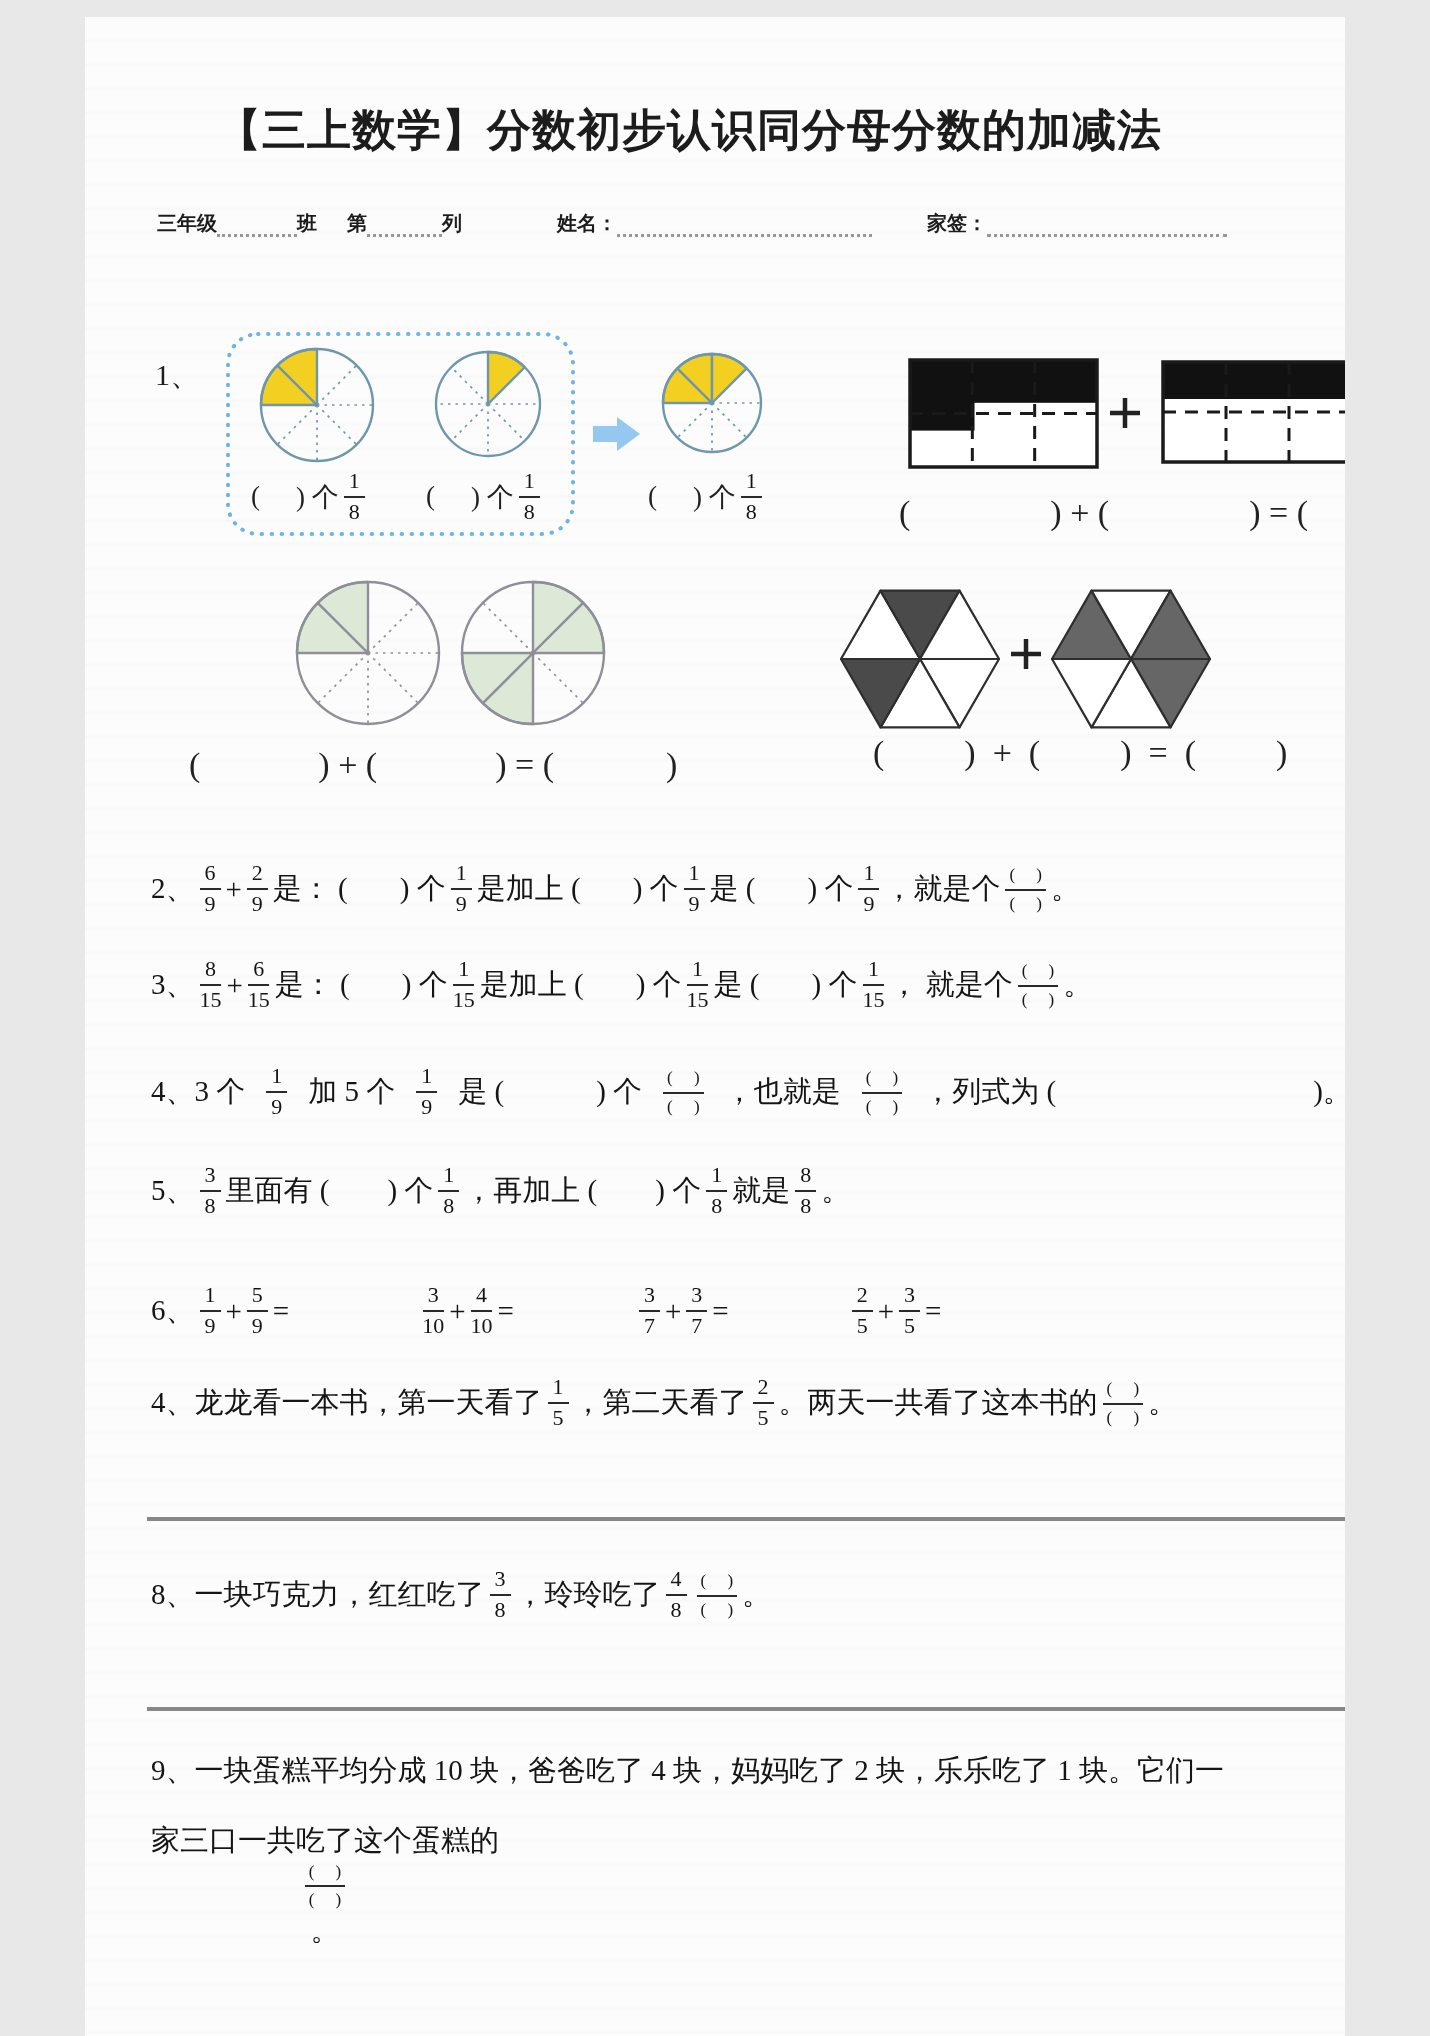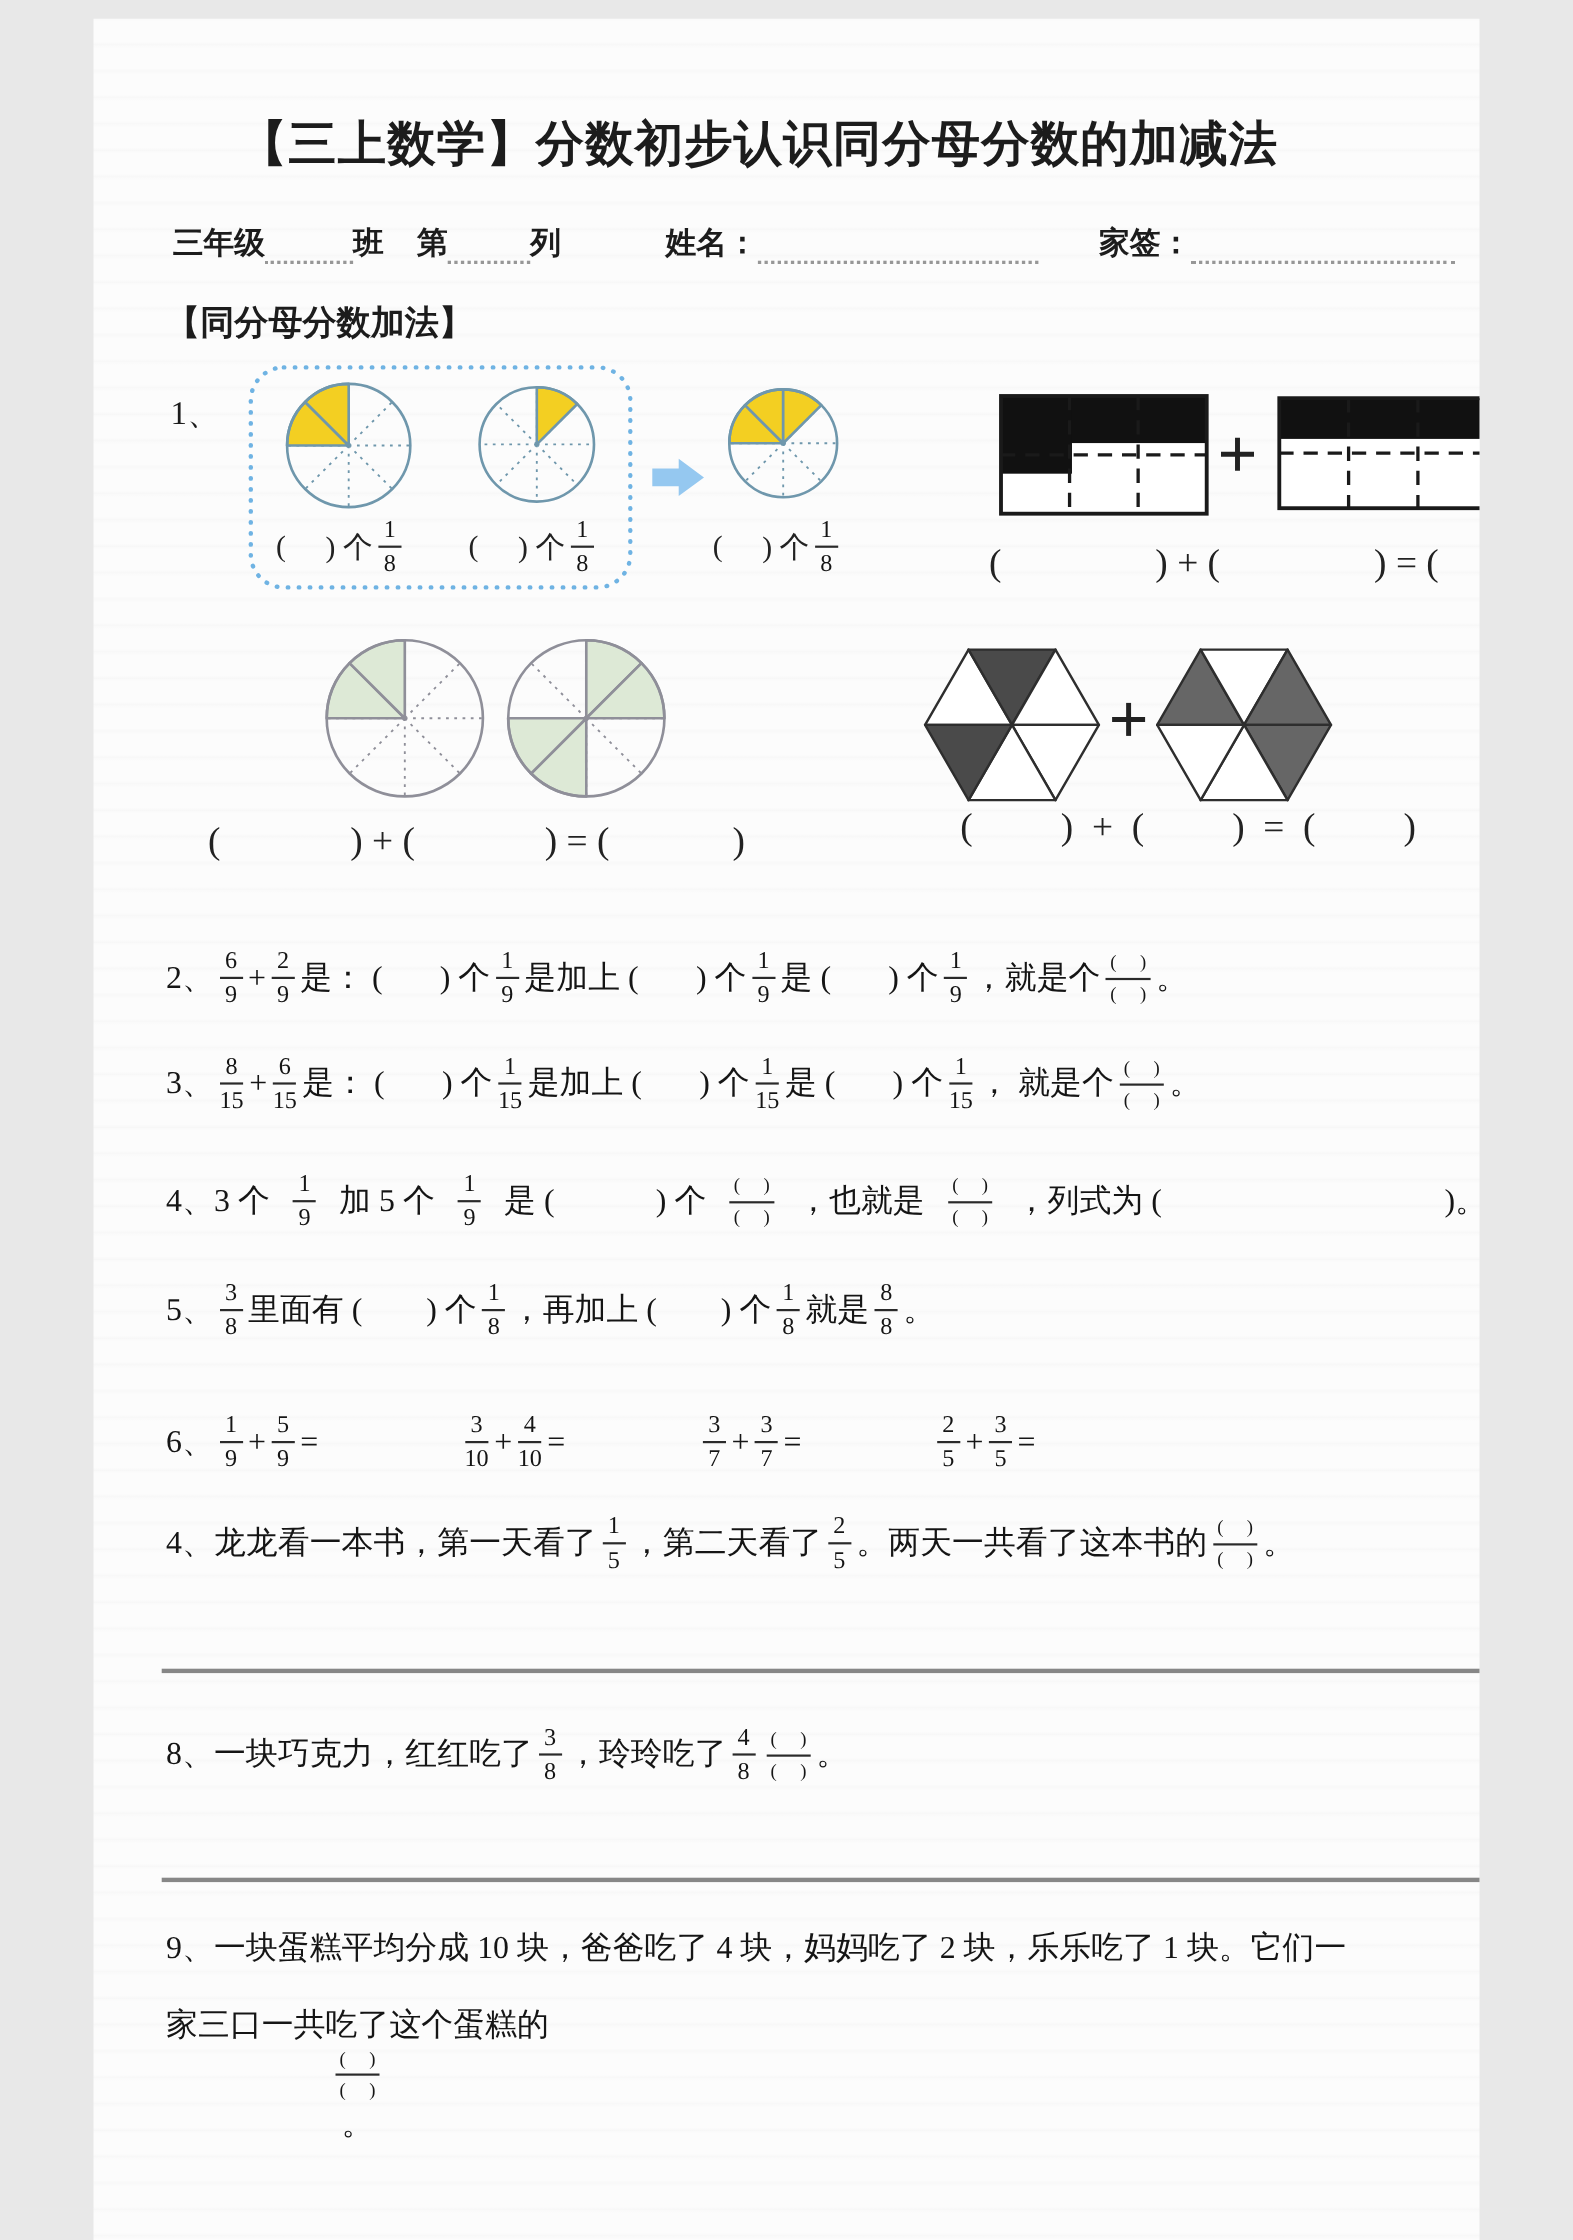--- a/index.html
+++ b/index.html
@@ -1,21 +1,21 @@
 <!DOCTYPE html>
 <html><head>
 <meta charset="utf-8">
 <style>
   html,body{margin:0;padding:0;background:#e8e8e8;}
   .page{position:relative;width:1260px;height:2036px;margin:17px auto;overflow:hidden;color:#1c1c1c;
         background:#fcfcfc;
         background-image:repeating-linear-gradient(180deg, rgba(0,0,0,0.012) 0px, rgba(0,0,0,0.0) 3px, rgba(0,0,0,0.0) 21px, rgba(0,0,0,0.018) 24px);
         font-family:"DejaVu Sans","Liberation Sans",sans-serif;}
   .title{position:absolute;left:132px;top:84px;font-size:44px;font-weight:700;letter-spacing:1px;white-space:nowrap;}
-  .hdr{position:absolute;left:72px;top:185px;font-size:28px;font-weight:600;display:flex;align-items:flex-end;white-space:nowrap;}
+  .hdr{position:absolute;left:72px;top:185px;font-size:20px;font-weight:600;display:flex;align-items:flex-end;white-space:nowrap;}
   .dotline{display:inline-block;border-bottom:3px dotted #979797;height:32px;}
   .w80{width:80px}.w75{width:75px}.w255{width:255px}.w240{width:240px}
   .sp30{display:inline-block;width:30px}.sp95{display:inline-block;width:95px}.sp55{display:inline-block;width:55px}
   .section-h{position:absolute;left:66px;top:256px;font-size:31px;font-weight:700;white-space:nowrap;}
   .pnum{position:absolute;left:70px;top:338px;font-size:30px;font-family:"Liberation Serif","DejaVu Serif",serif;}
   svg.fig{position:absolute;left:0;top:300px;}
   .fig-label{position:absolute;display:flex;align-items:center;white-space:nowrap;
              font-family:"Liberation Serif","DejaVu Serif",serif;color:#222;}
   .problem{position:absolute;left:66px;height:84px;display:flex;align-items:center;white-space:nowrap;
            font-size:29px;font-family:"Liberation Serif","DejaVu Serif",serif;color:#151515;}
@@ -44,21 +44,20 @@
     <span class="dotline w75"></span>
     <span>列</span>
     <span class="sp95"></span>
     <span>姓名：</span>
     <span class="dotline w255"></span>
     <span class="sp55"></span>
     <span>家签：</span>
     <span class="dotline w240"></span>
   </div>
 
-  <div class="section-h">【同分母分数加法】</div>
 
   <div class="pnum">1、</div>
 
   <svg class="fig" id="fig1" width="1430" height="500" viewBox="0 0 1430 500">
       <rect x="143" y="17" width="345" height="200" rx="30" fill="none" stroke="#6FB3E3" stroke-width="4" stroke-dasharray="0.5 9.5" stroke-linecap="round"></rect>
       <g>
         <line x1="232" y1="88" x2="232" y2="32" stroke="#6F97AC" stroke-width="1.7" stroke-dasharray="2.5 5"></line>
         <line x1="232" y1="88" x2="271.59797974644664" y2="48.402020253553346" stroke="#6F97AC" stroke-width="1.7" stroke-dasharray="2.5 5"></line>
         <line x1="232" y1="88" x2="288" y2="88" stroke="#6F97AC" stroke-width="1.7" stroke-dasharray="2.5 5"></line>
         <line x1="232" y1="88" x2="271.59797974644664" y2="127.59797974644665" stroke="#6F97AC" stroke-width="1.7" stroke-dasharray="2.5 5"></line>

